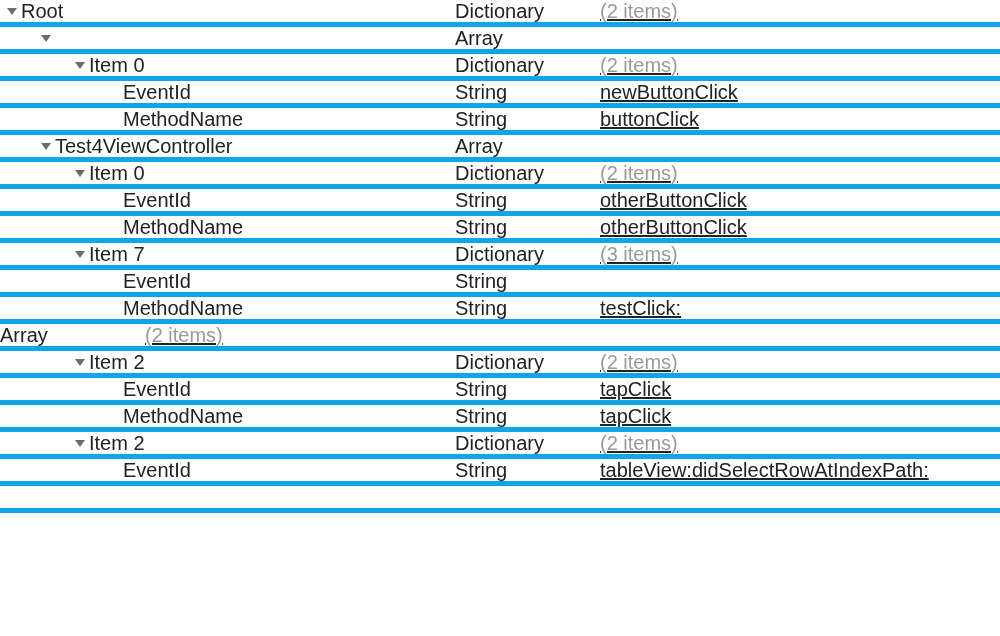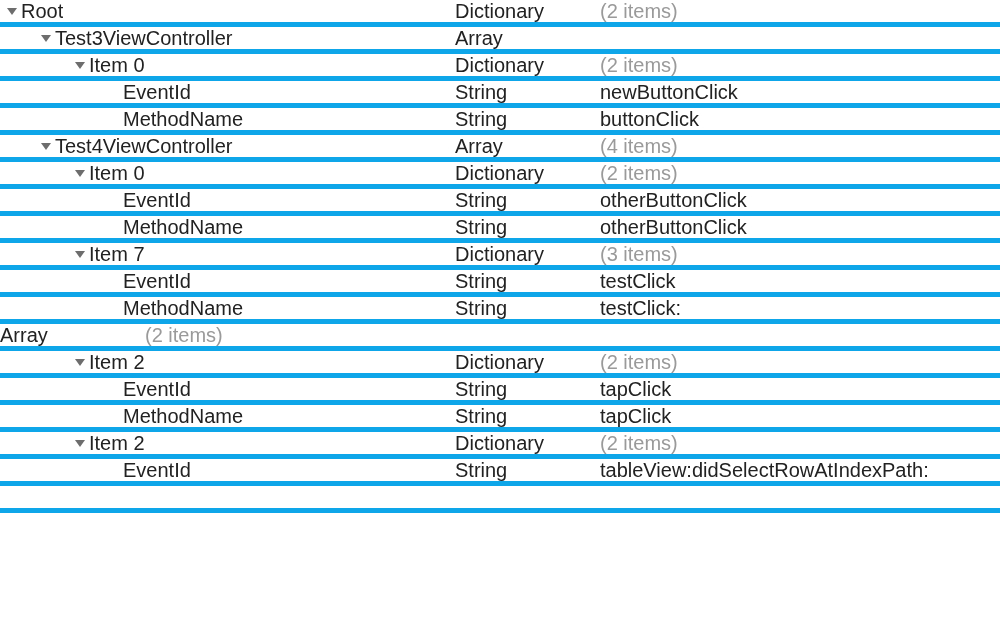--- a/index.html
+++ b/index.html
@@ -37,20 +37,21 @@
     flex: 0 0 145px;
     box-sizing: border-box;
     overflow: hidden;
     white-space: nowrap;
   }
   .col-value {
     flex: 1 1 auto;
     box-sizing: border-box;
     overflow: hidden;
     white-space: nowrap;
+    text-decoration: underline;
   }
   .muted {
     color: #9a9a9a;
   }
   .disclosure {
     display: inline-flex;
     width: 14px;
     height: 14px;
     align-items: center;
     justify-content: center;
@@ -107,21 +108,20 @@
       <div class="col-value"><span class="muted">(2 items)</span></div>
     </div>
     <div class="row">
       <div class="col-key">
         <span class="indent" style="width: 39px;"></span>
         <span class="disclosure">
           <svg width="12" height="12" viewBox="0 0 12 12">
             <polygon points="1,3 11,3 6,10"></polygon>
           </svg>
         </span>
-        <span class="key-text">Test3ViewController</span>
         <span style="flex: 1 1 auto;"></span>
       </div>
       <div class="col-type"><span>Array</span></div>
     </div>
     <div class="row">
       <div class="col-key">
         <span class="indent" style="width: 73px;"></span>
         <span class="disclosure">
           <svg width="12" height="12" viewBox="0 0 12 12">
             <polygon points="1,3 11,3 6,10"></polygon>
@@ -158,21 +158,20 @@
         <span class="indent" style="width: 39px;"></span>
         <span class="disclosure">
           <svg width="12" height="12" viewBox="0 0 12 12">
             <polygon points="1,3 11,3 6,10"></polygon>
           </svg>
         </span>
         <span class="key-text">Test4ViewController</span>
         <span style="flex: 1 1 auto;"></span>
       </div>
       <div class="col-type"><span>Array</span></div>
-      <div class="col-value"><span class="muted">(4 items)</span></div>
     </div>
     <div class="row">
       <div class="col-key">
         <span class="indent" style="width: 73px;"></span>
         <span class="disclosure">
           <svg width="12" height="12" viewBox="0 0 12 12">
             <polygon points="1,3 11,3 6,10"></polygon>
           </svg>
         </span>
         <span class="key-text">Item 0</span>
@@ -216,21 +215,20 @@
       <div class="col-value"><span class="muted">(3 items)</span></div>
     </div>
     <div class="row">
       <div class="col-key">
         <span class="indent" style="width: 107px;"></span>
         <span class="indent" style="width: 16px;"></span>
         <span class="key-text">EventId</span>
         <span style="flex: 1 1 auto;"></span>
       </div>
       <div class="col-type"><span>String</span></div>
-      <div class="col-value"><span>testClick</span></div>
     </div>
     <div class="row">
       <div class="col-key">
         <span class="indent" style="width: 107px;"></span>
         <span class="indent" style="width: 16px;"></span>
         <span class="key-text">MethodName</span>
         <span style="flex: 1 1 auto;"></span>
       </div>
       <div class="col-type"><span>String</span></div>
       <div class="col-value"><span>testClick:</span></div>

